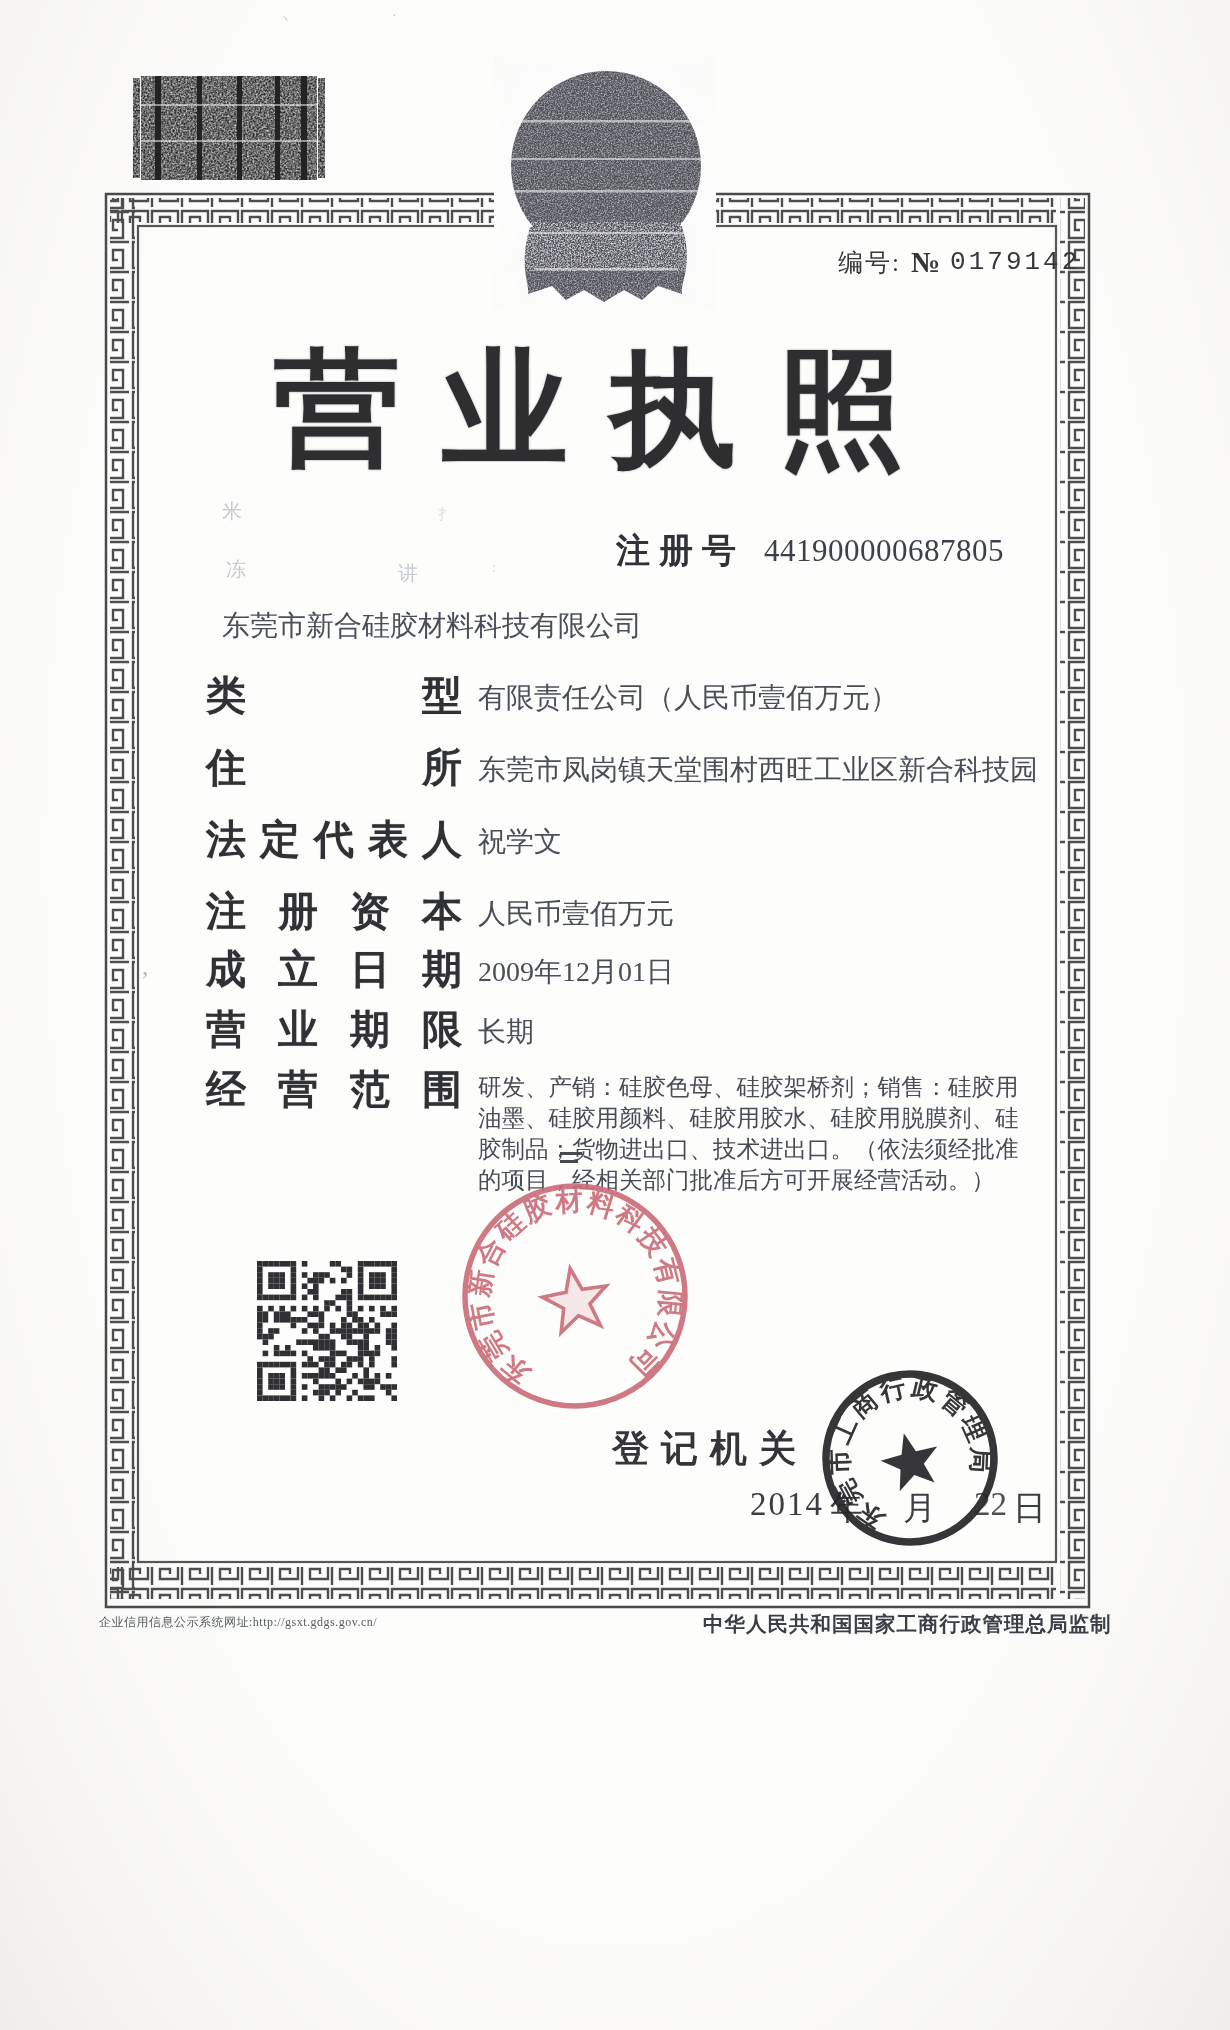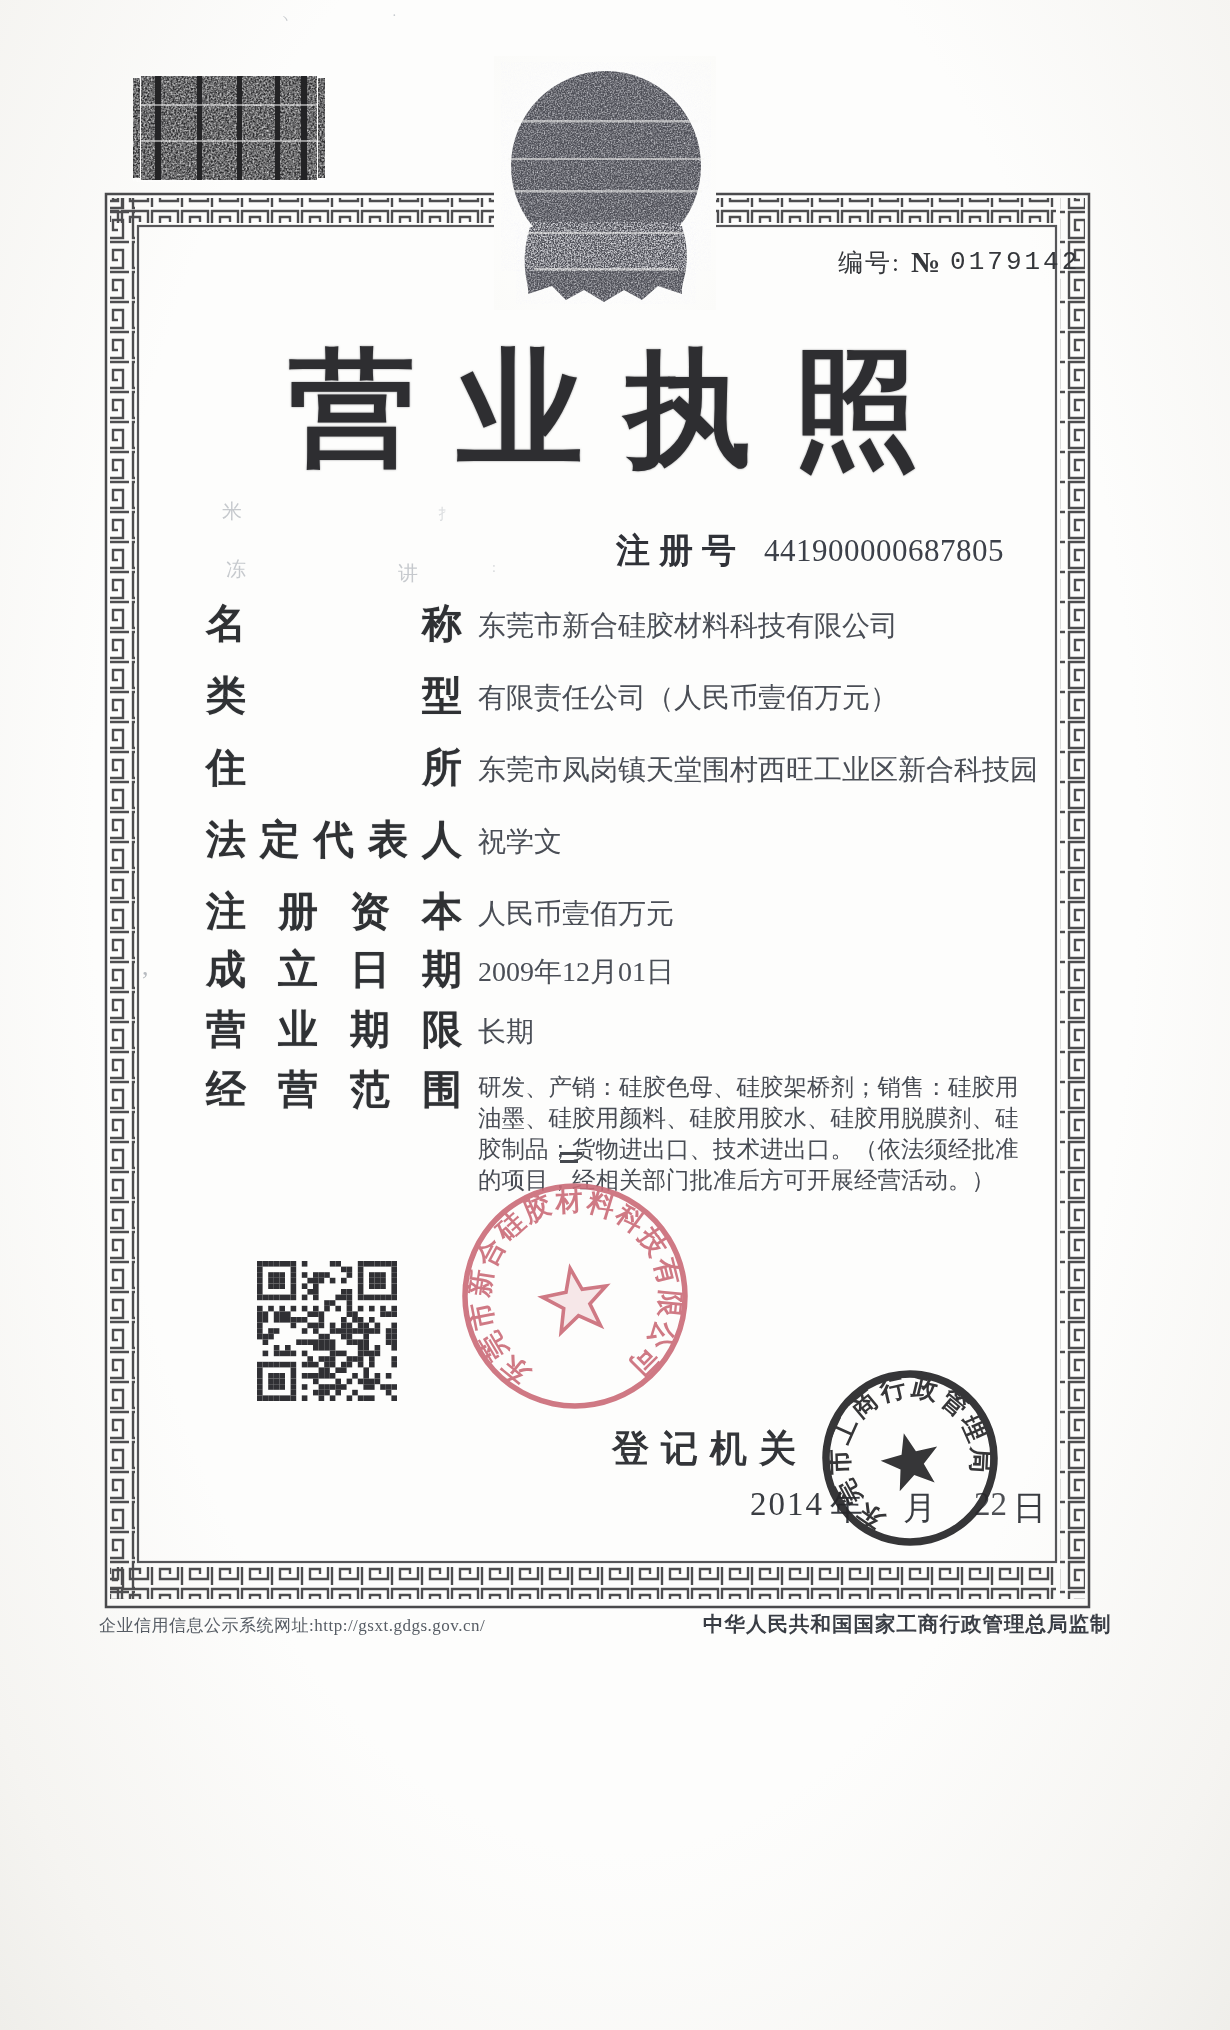--- a/index.html
+++ b/index.html
@@ -8,21 +8,21 @@
     background:radial-gradient(ellipse at 50% 42%, #fdfdfc 60%, #f5f4f1 88%, #efeeea 100%);
     font-family:"Liberation Serif","DejaVu Serif",serif;color:#3a3d42;
   }
   .abs{position:absolute;}
   
   .serial{position:absolute;left:838px;top:244px;height:36px;display:flex;align-items:center;gap:10px;color:#35373b;}
   .serial .lbl{font-size:25px;letter-spacing:2px;}
   .serial .nosym{font-size:29px;font-weight:bold;}
   .serial .num{font-size:26px;letter-spacing:3px;font-family:"Liberation Mono","DejaVu Sans Mono",monospace;}
   .title{
-    position:absolute;left:289px;top:334px;white-space:nowrap;
+    position:absolute;left:274px;top:334px;white-space:nowrap;
     font-family:"Liberation Sans","DejaVu Sans",sans-serif;font-weight:900;
     font-size:126px;line-height:150px;letter-spacing:42px;color:#2e2e31;
     text-shadow:0 0 2px rgba(46,46,49,.55);
   }
   .regno{position:absolute;left:616px;top:528px;display:flex;align-items:center;}
   .regno .lbl{width:120px;font-size:34px;font-weight:bold;color:#303238;text-align:justify;text-align-last:justify;}
   .regno .num{margin-left:28px;font-size:31px;letter-spacing:.5px;color:#3c4049;}
   
   .row{position:absolute;left:206px;width:850px;display:flex;align-items:flex-start;}
   .row .lbl{
@@ -32,21 +32,21 @@
   }
   .row .val{margin-left:16px;padding-top:9px;font-size:28px;line-height:33px;color:#4a4e56;}
   .row .val.small{font-size:23.5px;line-height:31px;width:545px;padding-top:6px;color:#484c54;}
   
   .registrar{position:absolute;left:612px;top:1424px;font-size:37px;font-weight:bold;
     font-family:"Liberation Sans","DejaVu Sans",sans-serif;color:#333539;letter-spacing:12px;}
   .dateline{position:absolute;left:750px;top:1486px;font-size:33px;color:#3a3d42;display:flex;gap:6px;align-items:flex-start;}
   .dateline .y{letter-spacing:2px;}
   .dateline .gap1{width:28px;}
   .dateline .gap2{width:26px;}
-  .footer-left{position:absolute;left:99px;top:1614px;font-size:17px;color:#565c64;letter-spacing:.5px;}
+  .footer-left{position:absolute;left:99px;top:1614px;font-size:12px;color:#565c64;letter-spacing:.5px;}
   .footer-right{position:absolute;left:703px;top:1610px;font-size:20.5px;font-weight:600;color:#3a3e45;letter-spacing:1px;}
   
   .stamp{position:absolute;pointer-events:none;}
   .smudge{position:absolute;color:#9aa0a8;opacity:.55;font-size:20px;}
   .dash-mark{position:absolute;background:#45484e;}
 </style>
 </head>
 <body>
 
 <div class="page">
@@ -134,21 +134,20 @@
     <span class="num">441900000687805</span>
   </div>
 
   <div class="smudge" style="left:222px;top:498px;">米</div>
   <div class="smudge" style="left:438px;top:505px;font-size:15px;opacity:.35;">扌</div>
   <div class="smudge" style="left:226px;top:556px;">冻</div>
   <div class="smudge" style="left:398px;top:560px;">讲</div>
   <div class="smudge" style="left:492px;top:560px;font-size:14px;opacity:.4;">:</div>
 
   <div class="row" style="top:600px;">
-    <span class="lbl">名称</span>
     <span class="val">东莞市新合硅胶材料科技有限公司</span>
   </div>
   <div class="row" style="top:672px;">
     <span class="lbl">类型</span>
     <span class="val">有限责任公司（人民币壹佰万元）</span>
   </div>
   <div class="row" style="top:744px;">
     <span class="lbl">住所</span>
     <span class="val">东莞市凤岗镇天堂围村西旺工业区新合科技园</span>
   </div>

